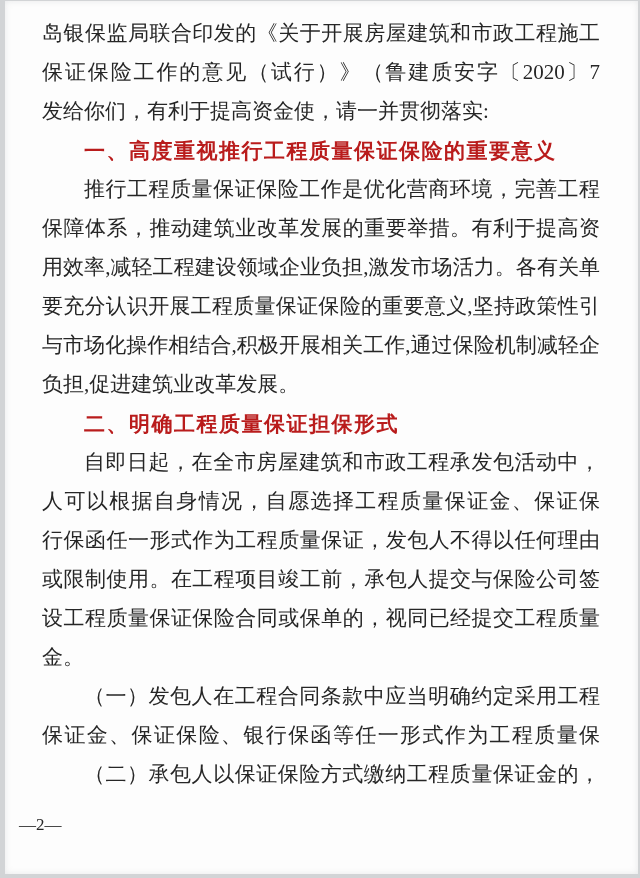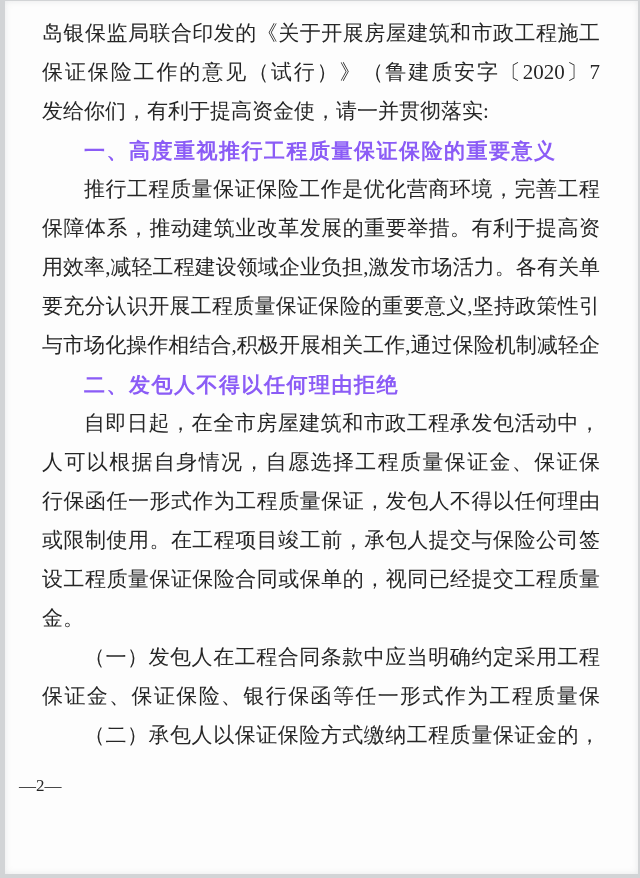--- a/index.html
+++ b/index.html
@@ -36,21 +36,21 @@
   .line.justify {
     text-align: justify;
     text-align-last: justify;
   }
   .line.indent {
     text-indent: 42px;
   }
   .line.heading {
     font-family: "Liberation Sans", "DejaVu Sans", sans-serif;
     font-weight: 700;
-    color: #8b5cf6;
+    color: #b91c1c;
     letter-spacing: 1.5px;
   }
   .page-number {
     margin-top: 21px;
     padding-left: 14px;
     font-size: 17px;
     line-height: 20px;
     color: #262626;
   }
 </style>
@@ -61,21 +61,22 @@
   <div class="content">
       <div class="line justify">岛银保监局联合印发的《关于开展房屋建筑和市政工程施工质量</div>
       <div class="line justify">保证保险工作的意见（试行）》（鲁建质安字〔2020〕7 号）转</div>
       <div class="line">发给你们，有利于提高资金使，请一并贯彻落实:</div>
       <div class="line heading indent">一、高度重视推行工程质量保证保险的重要意义</div>
       <div class="line indent justify">推行工程质量保证保险工作是优化营商环境，完善工程质量</div>
       <div class="line justify">保障体系，推动建筑业改革发展的重要举措。有利于提高资金使</div>
       <div class="line justify">用效率,减轻工程建设领域企业负担,激发市场活力。各有关单位</div>
       <div class="line justify">要充分认识开展工程质量保证保险的重要意义,坚持政策性引导</div>
       <div class="line justify">与市场化操作相结合,积极开展相关工作,通过保险机制减轻企业</div>
-      <div class="line heading indent">二、发包人不得以任何理由拒绝</div>
+      <div class="line">负担,促进建筑业改革发展。</div>
+      <div class="line heading indent">二、明确工程质量保证担保形式</div>
       <div class="line indent justify">自即日起，在全市房屋建筑和市政工程承发包活动中，承包</div>
       <div class="line justify">人可以根据自身情况，自愿选择工程质量保证金、保证保险、银</div>
       <div class="line justify">行保函任一形式作为工程质量保证，发包人不得以任何理由拒绝</div>
       <div class="line justify">或限制使用。在工程项目竣工前，承包人提交与保险公司签订建</div>
       <div class="line justify">设工程质量保证保险合同或保单的，视同已经提交工程质量保证</div>
       <div class="line">金。</div>
       <div class="line indent justify">（一）发包人在工程合同条款中应当明确约定采用工程质量</div>
       <div class="line justify">保证金、保证保险、银行保函等任一形式作为工程质量保证。</div>
       <div class="line indent justify">（二）承包人以保证保险方式缴纳工程质量保证金的，发包</div>
     </div>

